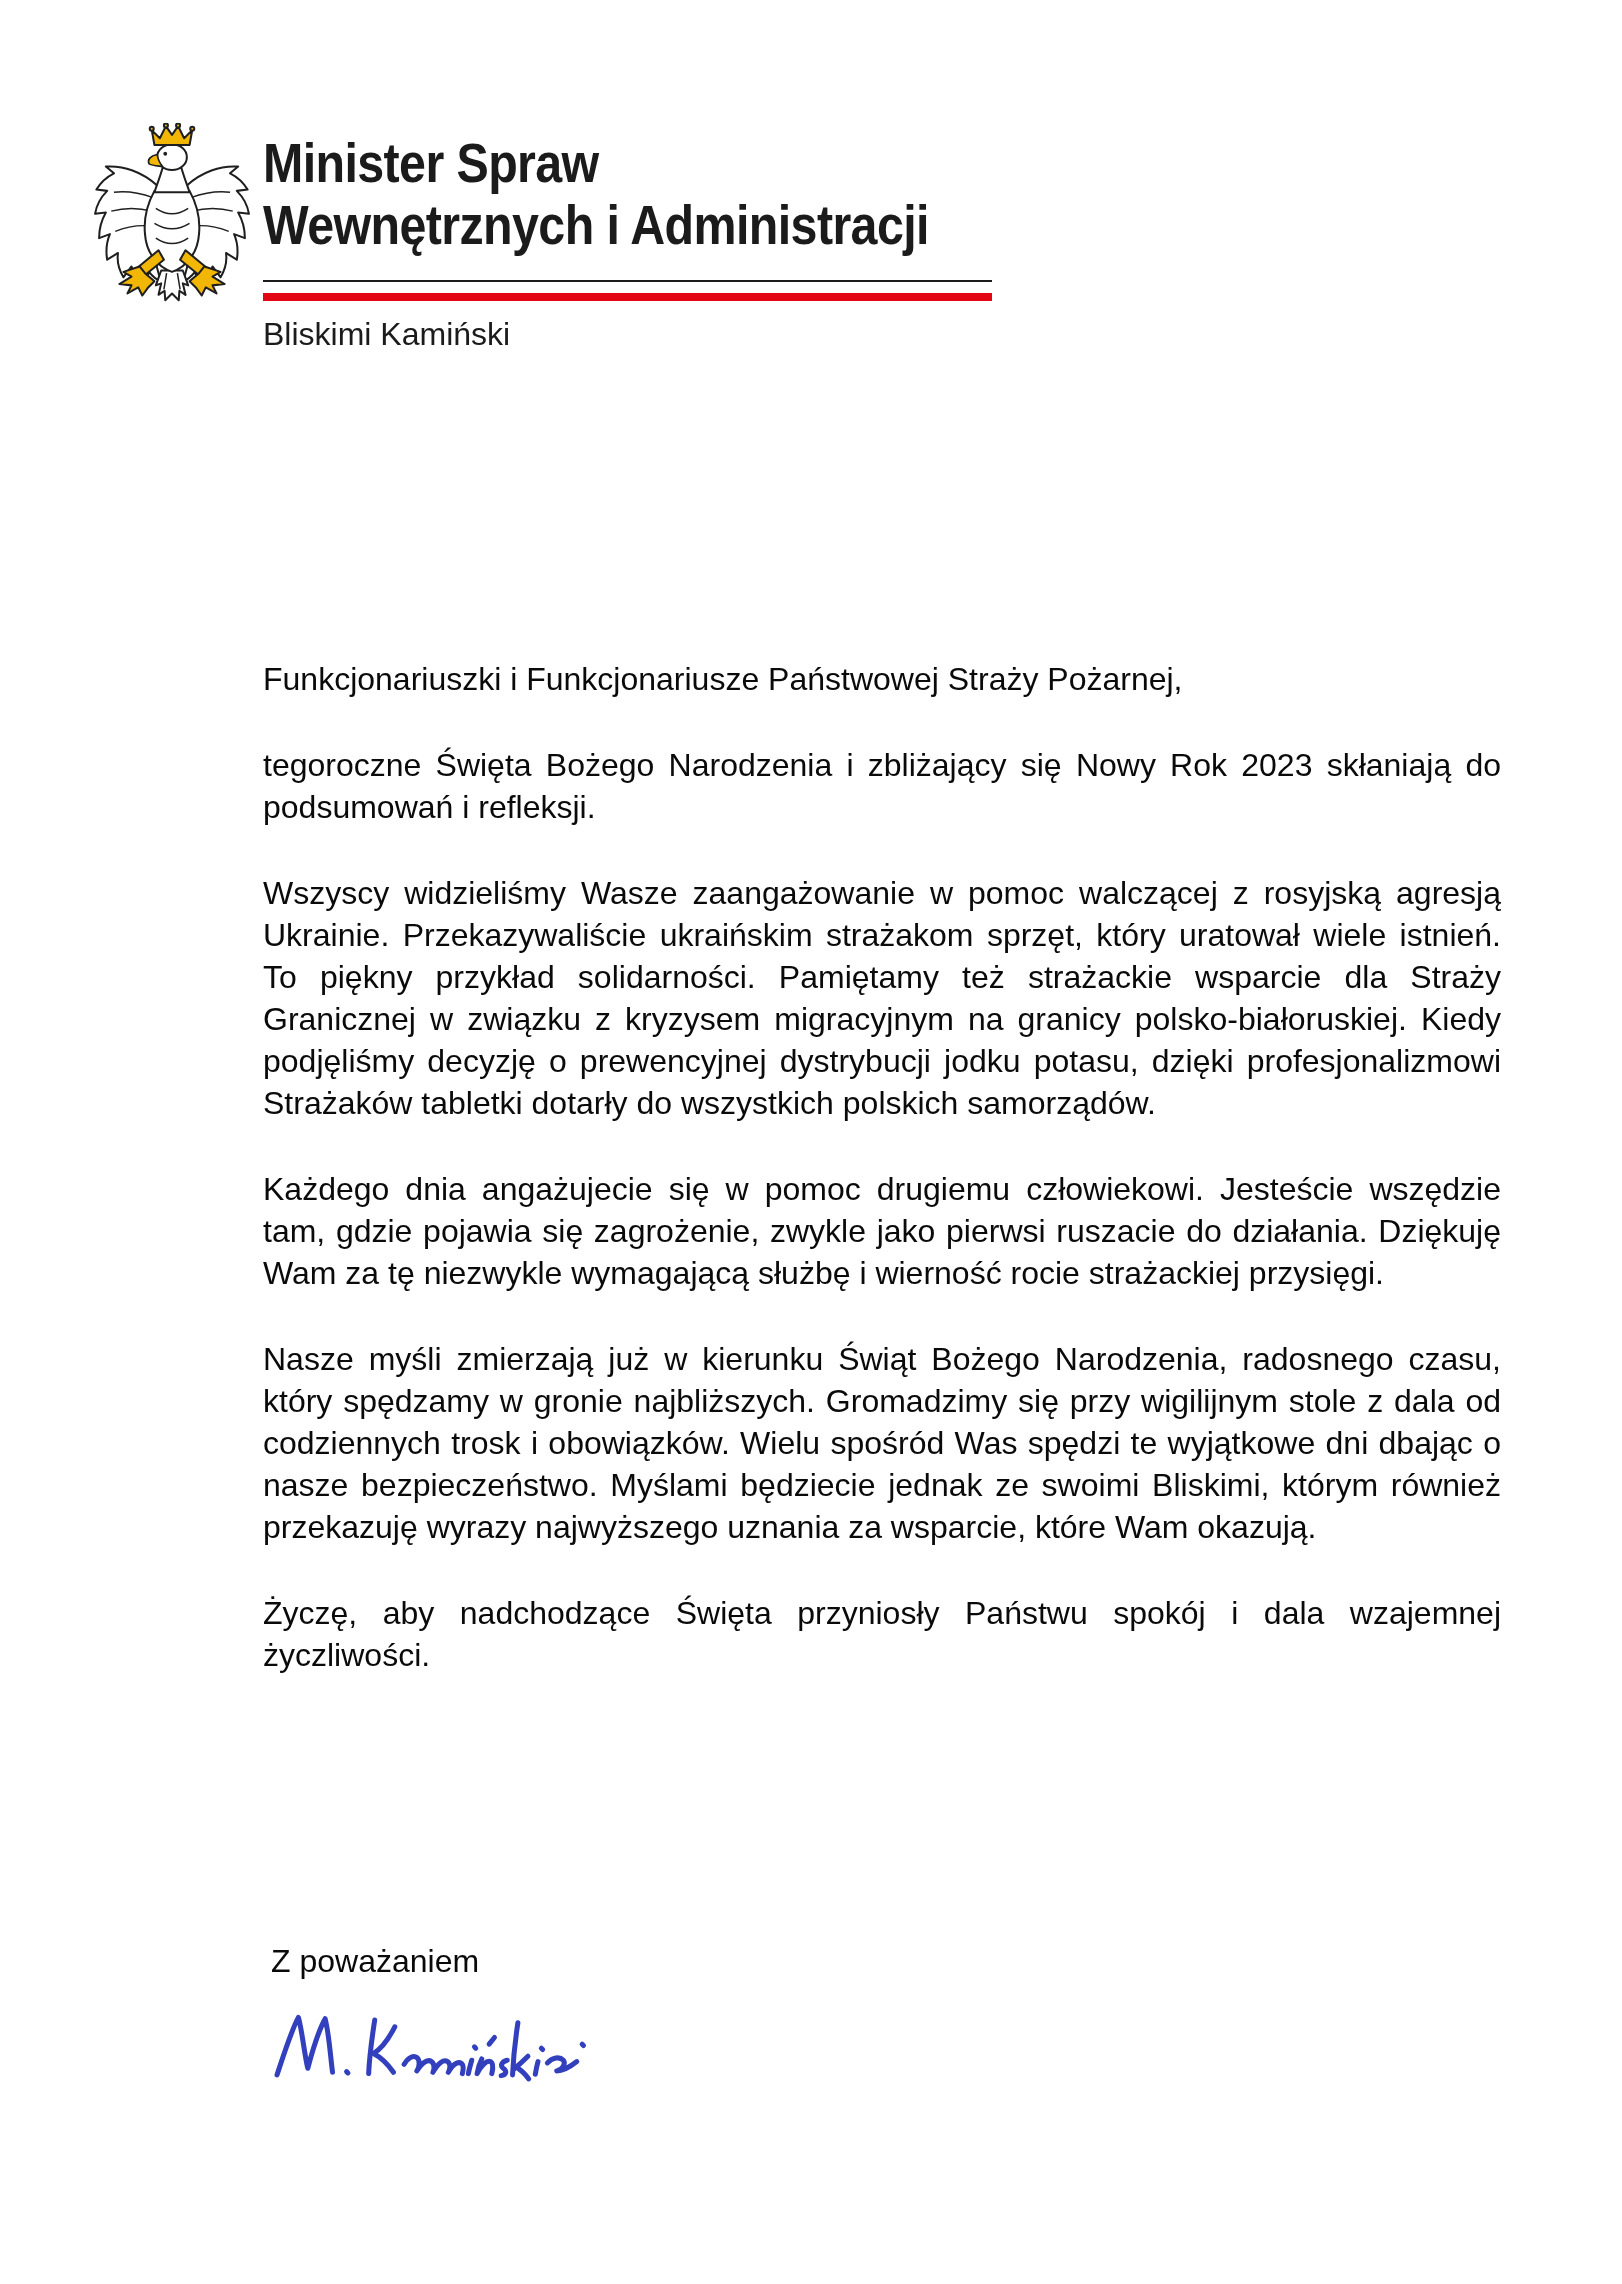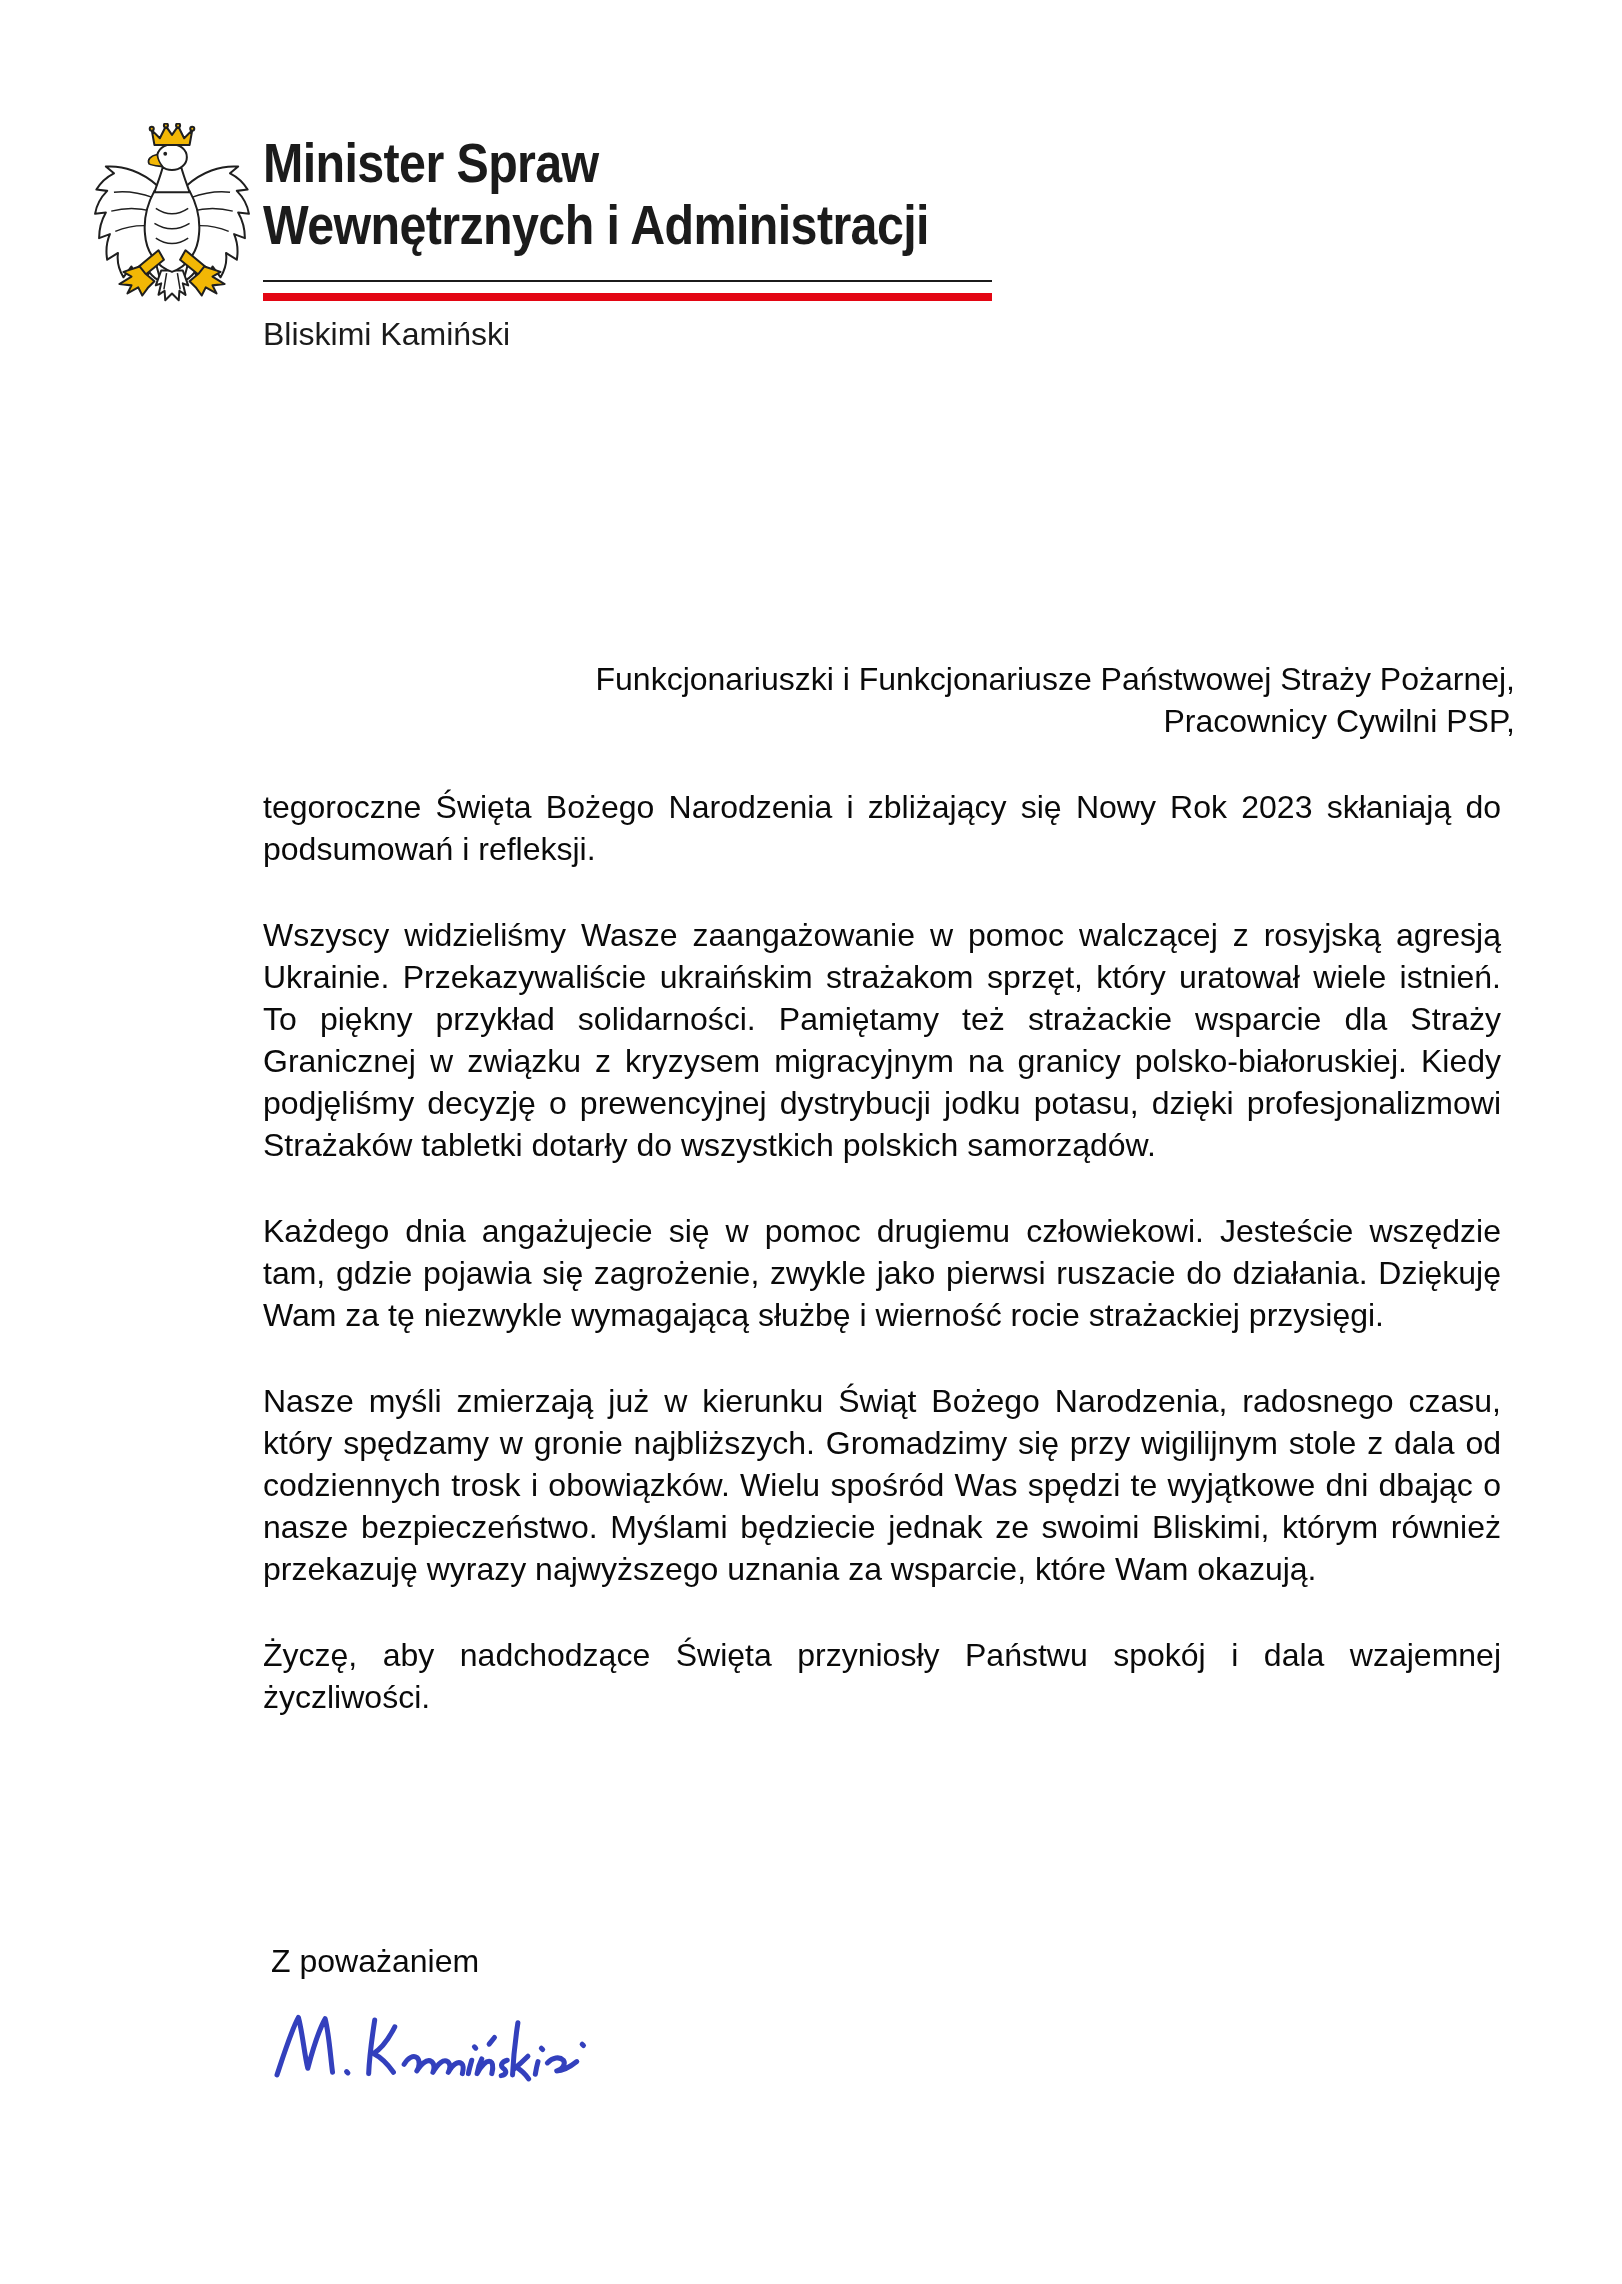--- a/index.html
+++ b/index.html
@@ -49,21 +49,21 @@
 
   
   .letter-body {
     position: absolute;
     left: 263px; top: 658px;
     width: 1252px;
     font-size: 32px;
     line-height: 42px;
     color: #0a0a0a;
   }
-  .salutation { margin: 0 0 44px 0; text-align: right; }
+  .salutation { margin: 0 0 44px 0; text-align: left; }
   .letter-body p {
     margin: 0 14px 44px 0;
     text-align: justify;
   }
   .letter-body p:last-child { margin-bottom: 0; }
 
   .closing {
     position: absolute;
     left: 263px; top: 1940px;
     font-size: 32px;
@@ -127,21 +127,20 @@
   <div class="divider">
     <div class="divider-rule"></div>
     <div class="divider-bar"></div>
   </div>
 
   <div class="signer-name">Bliskimi Kamiński</div>
 
   <div class="letter-body">
     <div class="salutation">
       <div>Funkcjonariuszki i Funkcjonariusze Państwowej Straży Pożarnej,</div>
-      <div>Pracownicy Cywilni PSP,</div>
     </div>
     <p>tegoroczne Święta Bożego Narodzenia i zbliżający się Nowy Rok 2023 skłaniają do podsumowań i refleksji.</p>
     <p>Wszyscy widzieliśmy Wasze zaangażowanie w pomoc walczącej z rosyjską agresją Ukrainie. Przekazywaliście ukraińskim strażakom sprzęt, który uratował wiele istnień. To piękny przykład solidarności. Pamiętamy też strażackie wsparcie dla Straży Granicznej w związku z kryzysem migracyjnym na granicy polsko-białoruskiej. Kiedy podjęliśmy decyzję o prewencyjnej dystrybucji jodku potasu, dzięki profesjonalizmowi Strażaków tabletki dotarły do wszystkich polskich samorządów.</p>
     <p>Każdego dnia angażujecie się w pomoc drugiemu człowiekowi. Jesteście wszędzie tam, gdzie pojawia się zagrożenie, zwykle jako pierwsi ruszacie do działania. Dziękuję Wam za tę niezwykle wymagającą służbę i wierność rocie strażackiej przysięgi.</p>
     <p>Nasze myśli zmierzają już w kierunku Świąt Bożego Narodzenia, radosnego czasu, który spędzamy w gronie najbliższych. Gromadzimy się przy wigilijnym stole z dala od codziennych trosk i obowiązków. Wielu spośród Was spędzi te wyjątkowe dni dbając o nasze bezpieczeństwo. Myślami będziecie jednak ze swoimi Bliskimi, którym również przekazuję wyrazy najwyższego uznania za wsparcie, które Wam okazują.</p>
     <p>Życzę, aby nadchodzące Święta przyniosły Państwu spokój i dala wzajemnej życzliwości.</p>
   </div>
 
   <div class="closing">Z poważaniem</div>
 

